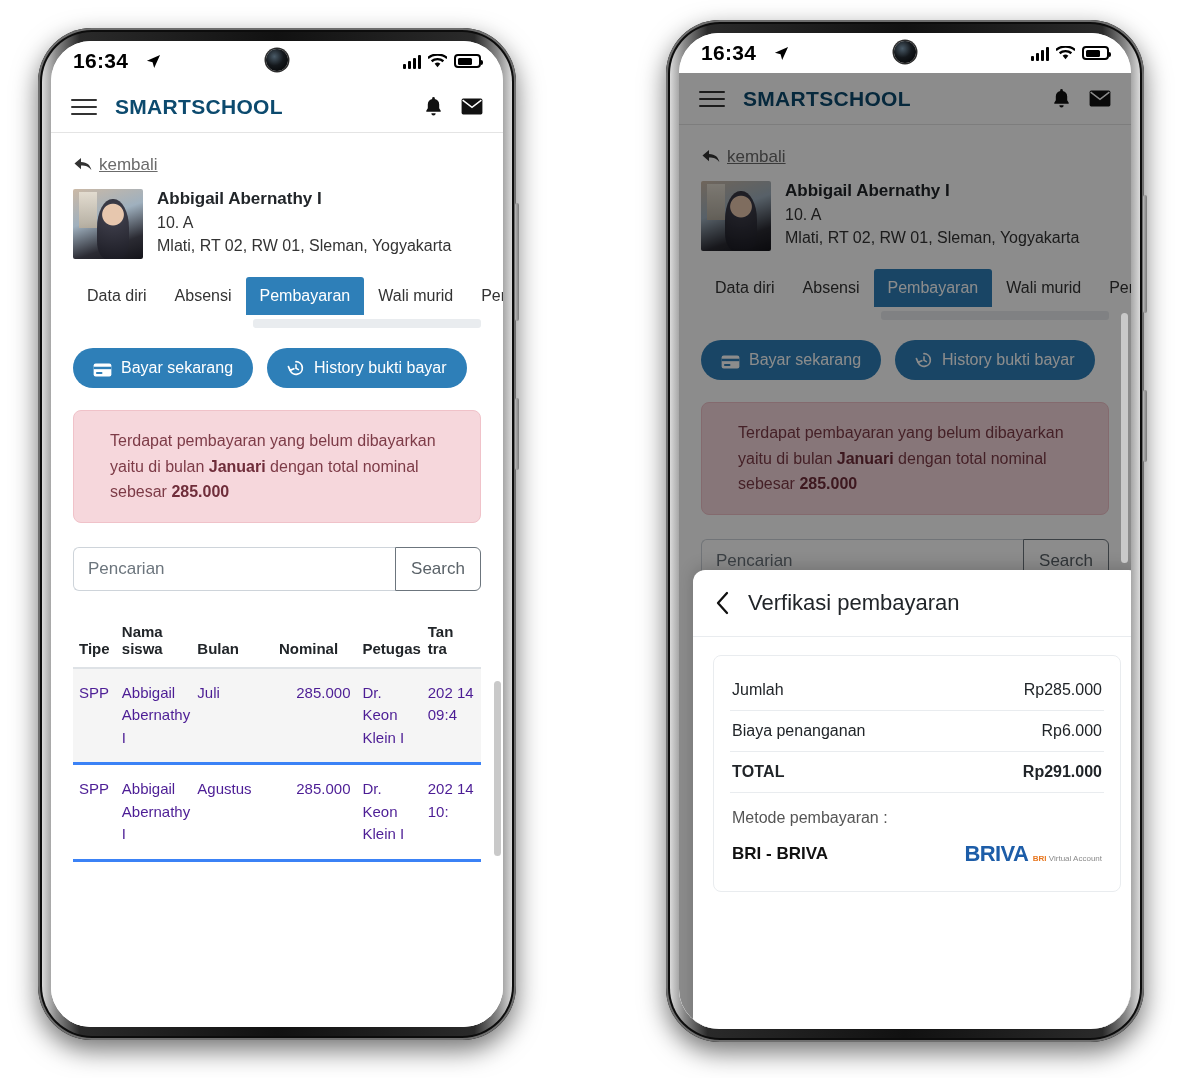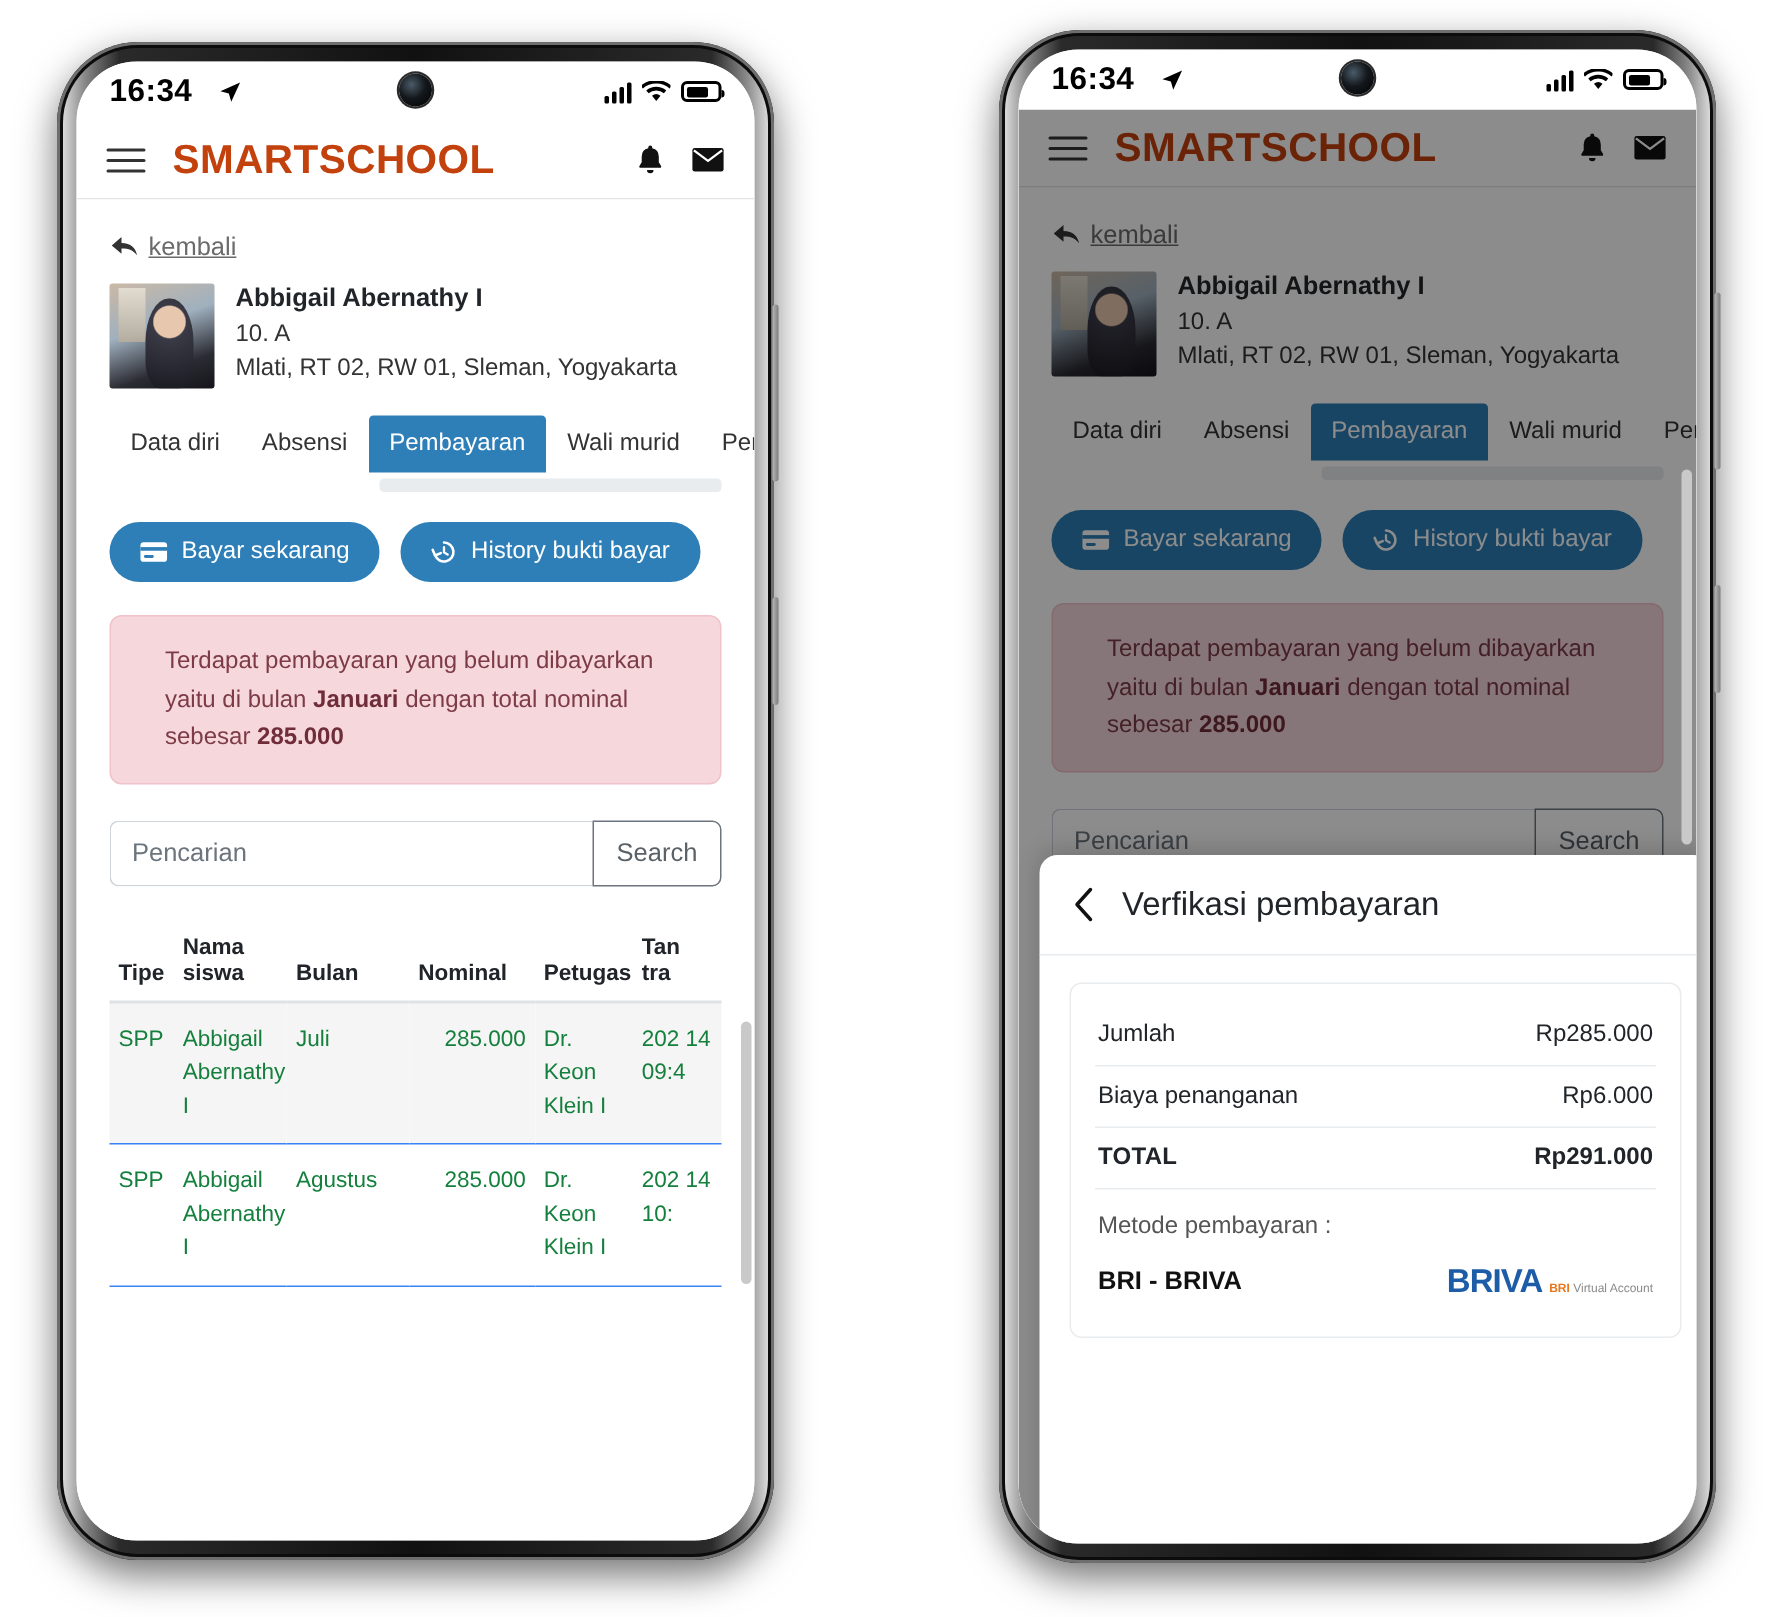--- a/index.html
+++ b/index.html
@@ -77,21 +77,21 @@
 
   
   .appwrap { position:relative; height: calc(100% - 40px); overflow:hidden; background:#fff; }
 
   .appbar {
     height: 52px; display:flex; align-items:center; gap:18px;
     padding: 0 20px; background:#fff; border-bottom:1px solid #e4e4e4;
   }
   .hamburger { width:26px; display:flex; flex-direction:column; gap:5px; cursor:pointer; }
   .hamburger span { display:block; height:2px; background:#333; border-radius:1px; }
-  .brand { font-size:27px; font-weight:700; color:#c2410c; letter-spacing:.3px; flex:1; }
+  .brand { font-size:21px; font-weight:700; color:#0c4a6e; letter-spacing:.3px; flex:1; }
   .appbar-icons { display:flex; align-items:center; gap:18px; }
 
   .content { padding: 22px 22px 0 22px; background:#fff; height:calc(100% - 53px); overflow:hidden;}
 
   .kembali { display:flex; align-items:center; gap:4px; margin-bottom: 14px; text-align: center; }
   .kembali .lbl { font-size:17px; color:#6b6b6b; text-decoration:underline; }
 
   .profile { display:flex; gap:14px; margin-bottom: 18px; }
   .avatar {
     width:70px; height:70px; flex:none; border-radius:2px; overflow:hidden;
@@ -110,21 +110,21 @@
   .tab {
     font-size:16px; color:#333; padding: 10px 14px; white-space:nowrap; cursor:pointer;
   }
   .tab.active { background:#2e7fb8; color:#fff; border-radius:3px 3px 0 0; }
   .tab-scroll-track { height:9px; background:#e9ecef; border-radius:3px;
       margin: 4px 0 0 180px; margin-right:0; }
 
   .btnrow { display:flex; gap:14px; margin: 20px 0 22px; }
   .btn-pill {
     background:#2e7fb8; color:#fff; border:none; border-radius:22px;
-    font-size:16px; padding: 11px 20px; display:flex; align-items:center; gap:9px;
+    font-size:16px; padding: 11px 20px; display:flex; align-items:flex-end; gap:9px;
     cursor:pointer; font-family:inherit;
   }
 
   .alert {
     background:#f6d7dc; border:1px solid #f0c2c9; border-radius:8px;
     padding: 17px 36px; color:#7d3b47; font-size:16px; line-height:1.6;
     margin-bottom: 24px;
   }
   .alert b { font-weight:700; color:#6f2d3a; }
 
@@ -140,22 +140,22 @@
     border-radius:0 6px 6px 0; font-size:17px; color:#5a6268; cursor:pointer;
     font-family:inherit;
   }
 
   .tbl { width:100%; border-collapse:collapse; table-layout:fixed; }
   .tbl th {
     font-size:15px; font-weight:700; color:#212529; text-align:left;
     padding: 10px 6px; border-bottom:2px solid #dee2e6; vertical-align:bottom;
   }
   .tbl td {
-    font-size:15px; color:#15803d; padding: 13px 6px; vertical-align:top;
-    border-bottom:1px solid #3b82f6; line-height:1.5;
+    font-size:15px; color:#4c1d95; padding: 13px 6px; vertical-align:top;
+    border-bottom:3px solid #3b82f6; line-height:1.5;
   }
   .tbl tbody tr.alt td { background:#f5f5f5; }
   .c-tipe{width:42px} .c-nama{width:74px} .c-bulan{width:80px}
   .c-nom{width:82px;text-align:right} .c-pet{width:64px} .c-tgl{width:58px}
   .tbl td.num { text-align:right; }
 
   .vscroll {
     position:absolute; right:2px; top:600px; width:7px; height:175px;
     background:#c9c9c9; border-radius:4px;
   }

